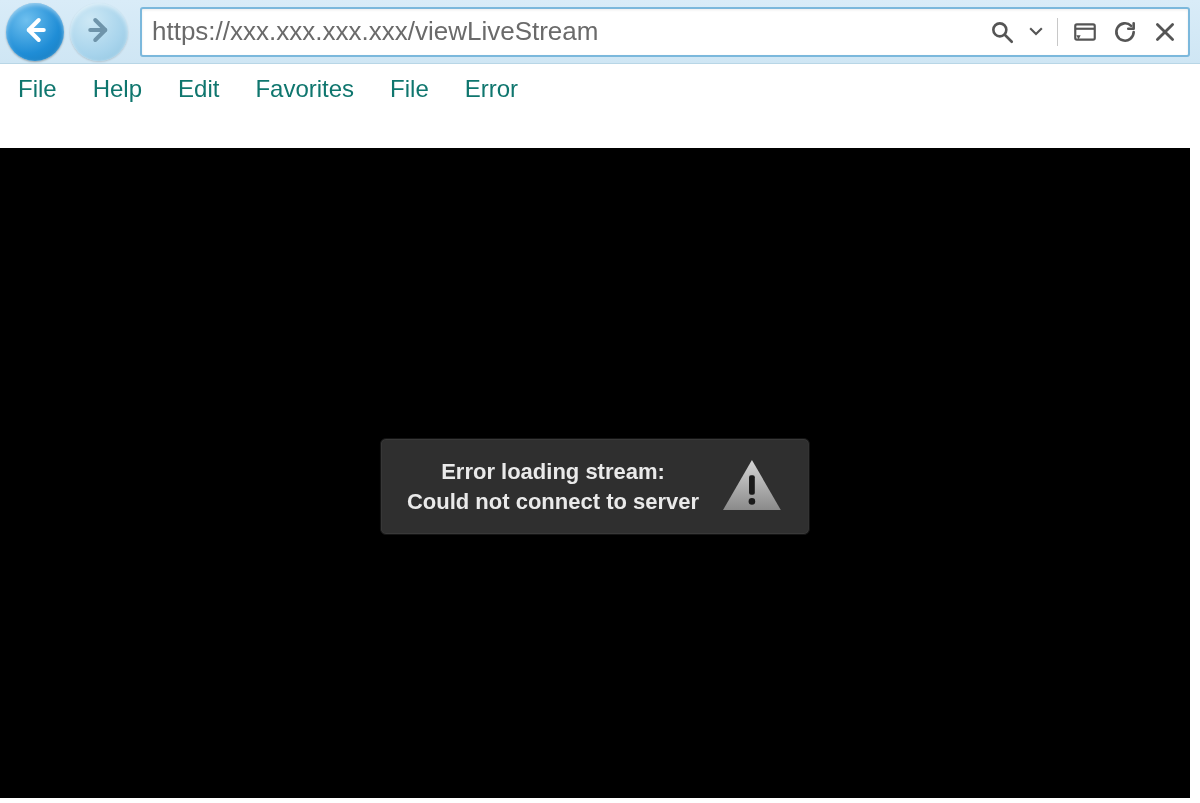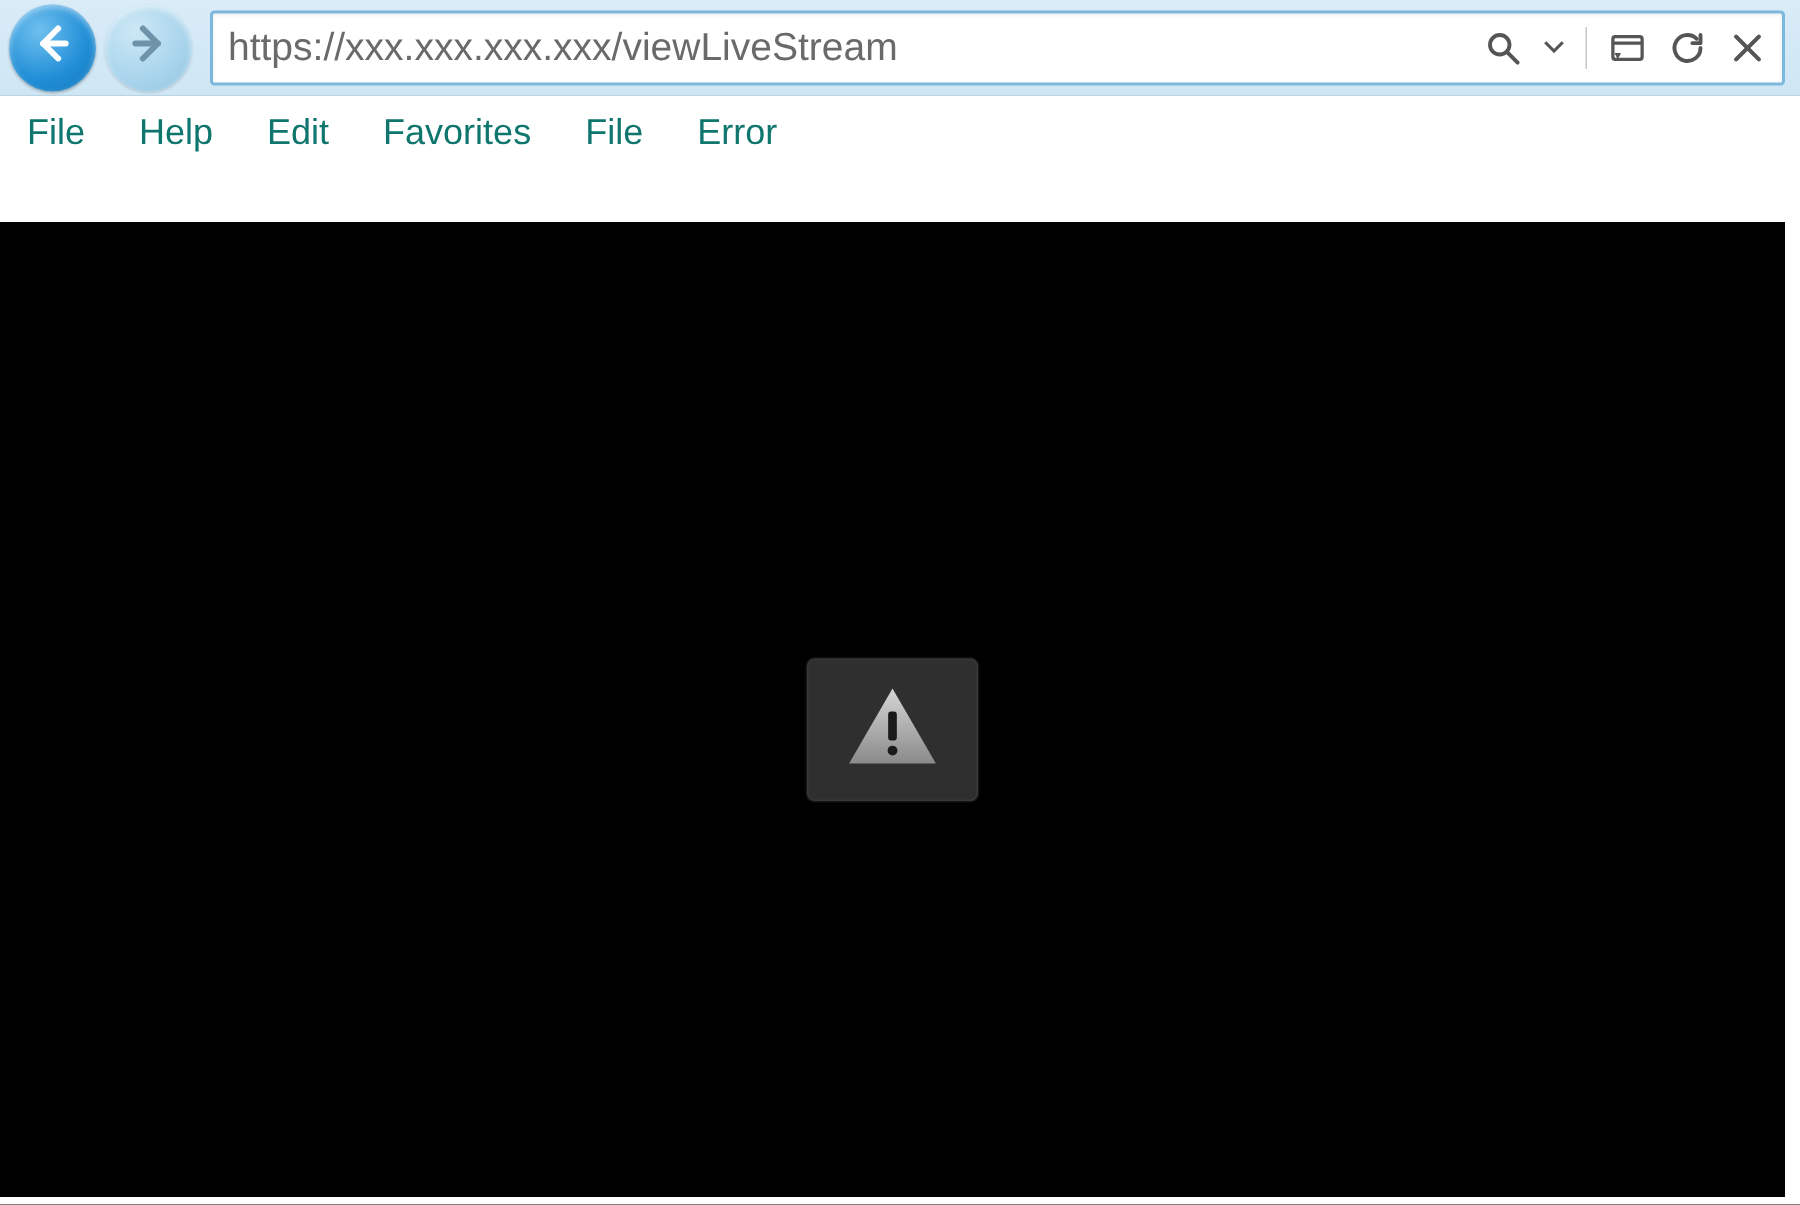--- a/index.html
+++ b/index.html
@@ -206,20 +206,24 @@
   <span class="menuitem">Help</span>
   <span class="menuitem">Edit</span>
   <span class="menuitem">Favorites</span>
   <span class="menuitem">File</span>
   <span class="menuitem">Error</span>
 </div>
 
 <div class="content-row">
   <div class="player">
     <div class="error-panel">
+      <div class="error-text">
+        <div>Error loading stream:</div>
+        <div>Could not connect to server</div>
+      </div>
       <span>
         <svg viewBox="0 0 64 56">
           <defs>
             <linearGradient id="gg" x1="0" y1="0" x2="0" y2="1">
               <stop offset="0" stop-color="#d6d6d6"></stop>
               <stop offset="1" stop-color="#8a8a8a"></stop>
             </linearGradient>
           </defs>
           <path d="M32 2 L62 54 L2 54 Z" fill="url(#gg)"></path>
           <rect x="29" y="18" width="6" height="20" rx="2" fill="#1a1a1a"></rect>

